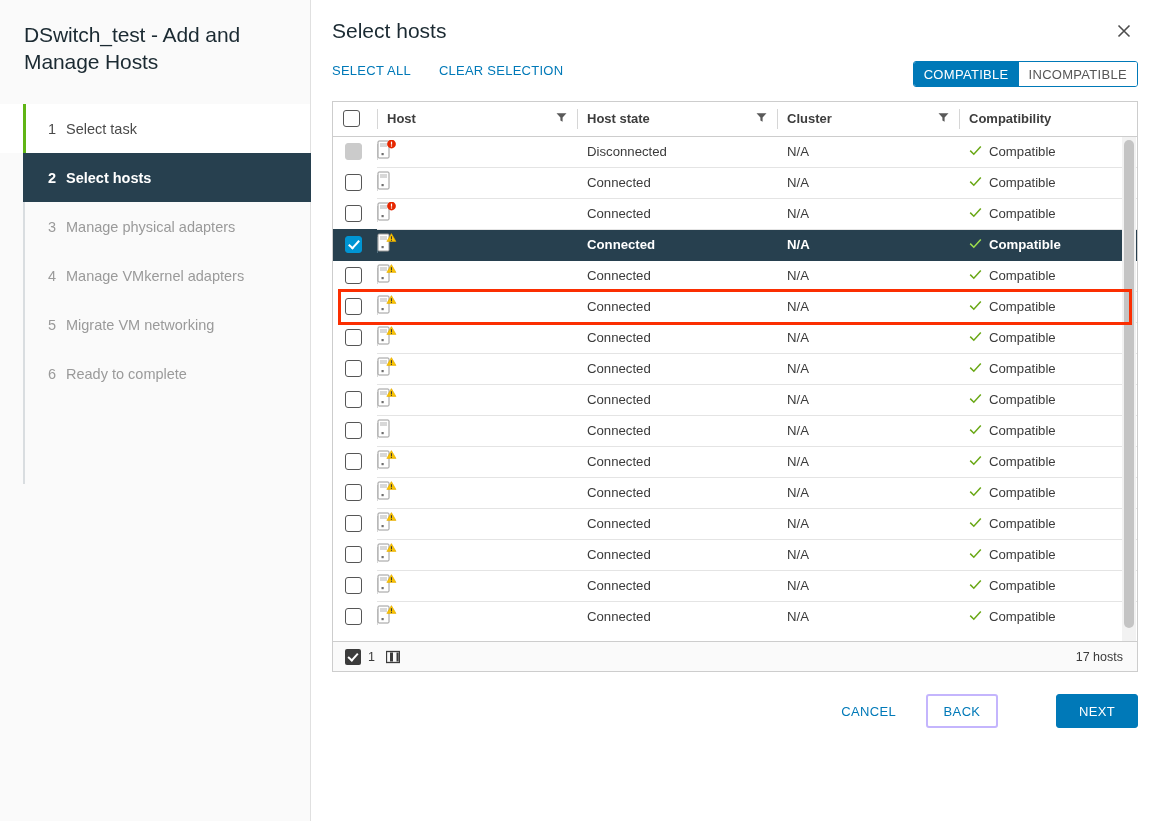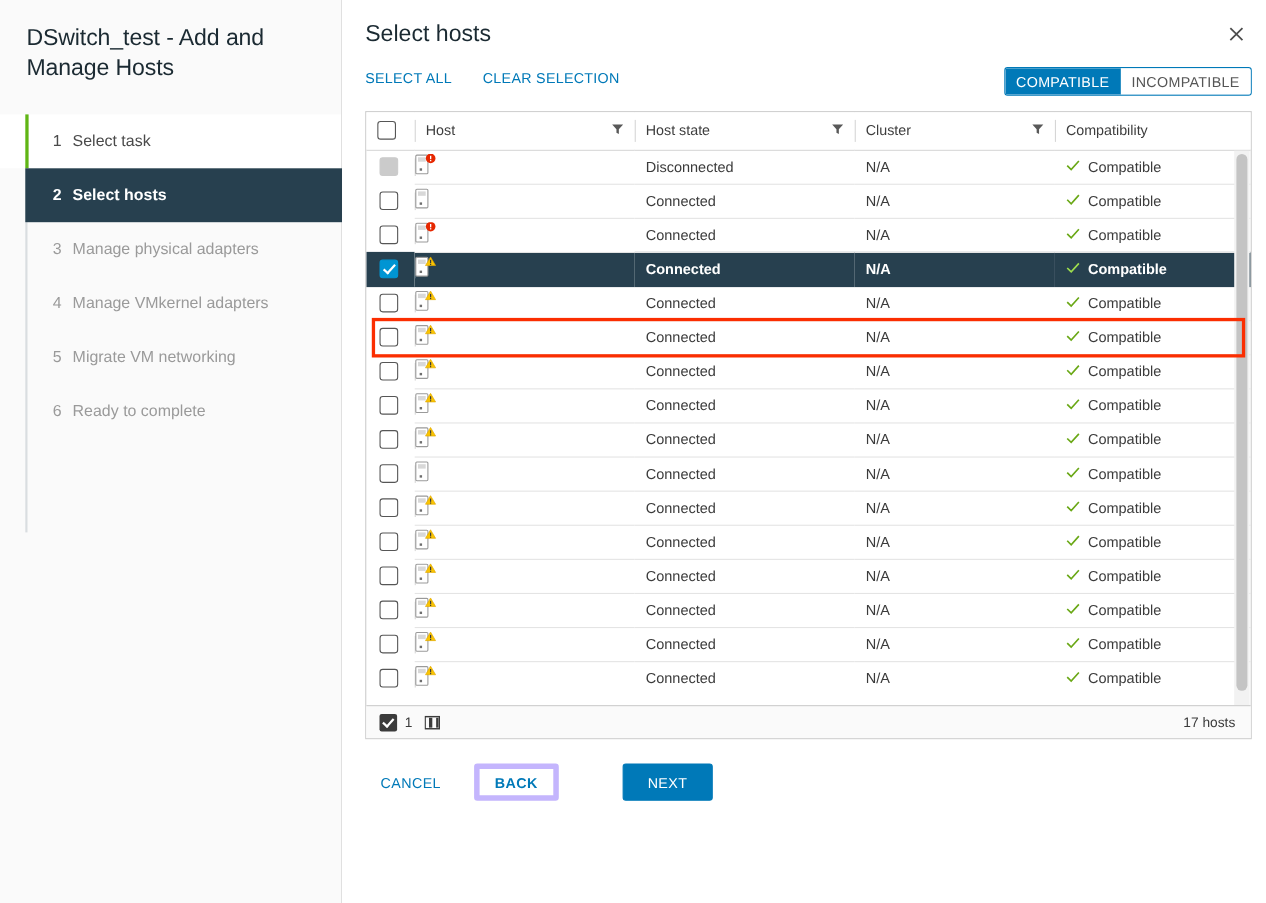--- a/index.html
+++ b/index.html
@@ -150,21 +150,21 @@
   #table-scroll {
     flex: 1 1 auto;
     overflow: hidden;
     position: relative;
   }
   table { width: 100%; border-collapse: collapse; table-layout: fixed; }
   thead th {
     height: 34px;
     font-size: 13px;
     color: #3d3d3d;
-    font-weight: 400;
+    font-weight: 700;
     text-align: left;
     border-bottom: 1px solid #cdcdcd;
     padding: 0 10px;
     position: relative;
     vertical-align: middle;
     background: #fff;
   }
   thead th.sep::before {
     content: ""; position: absolute; left: 0; top: 7px; bottom: 7px;
     width: 1px; background: #d6d6d6;
@@ -271,36 +271,36 @@
   #footer-count { font-size: 12.5px; color: #3b3b3b; margin-left: 7px; }
   #columns-icon { margin-left: 11px; cursor: pointer; display: flex; }
   #footer-total {
     position: absolute; right: 14px;
     font-size: 12.5px; color: #3b3b3b;
   }
 
   
   #dialog-buttons {
     margin-top: 22px;
-    display: flex; align-items: center; 
+    display: flex; align-items: center; justify-content: flex-end;
     gap: 0px;
   }
   .btn {
     height: 34px;
     min-width: 72px;
     font-size: 13px;
     letter-spacing: .35px;
     border-radius: 3px;
     display: flex; align-items: center; justify-content: center;
     cursor: pointer;
     text-transform: uppercase;
     padding: 0 14px;
   }
   .btn-flat { color: #0079b8; background: transparent; border: none; margin-right: 16px; }
-  .btn-outline { color: #0079b8; background: #fff; border: 5px solid #c4b5fd; margin-right: 12px; font-weight: bold; }
+  .btn-outline { color: #0079b8; background: #fff; border: 2px solid #c4b5fd; margin-right: 12px; }
   .btn-primary { color: #fff; background: #0079b8; border: 1px solid #0079b8; min-width: 82px; margin-left: 46px; }
 </style>
 </head>
 <body>
 
 <div id="app">
 
   <div id="wizard-sidebar">
     <div id="wizard-title">DSwitch_test - Add and Manage Hosts</div>
     <div id="steps-list">

